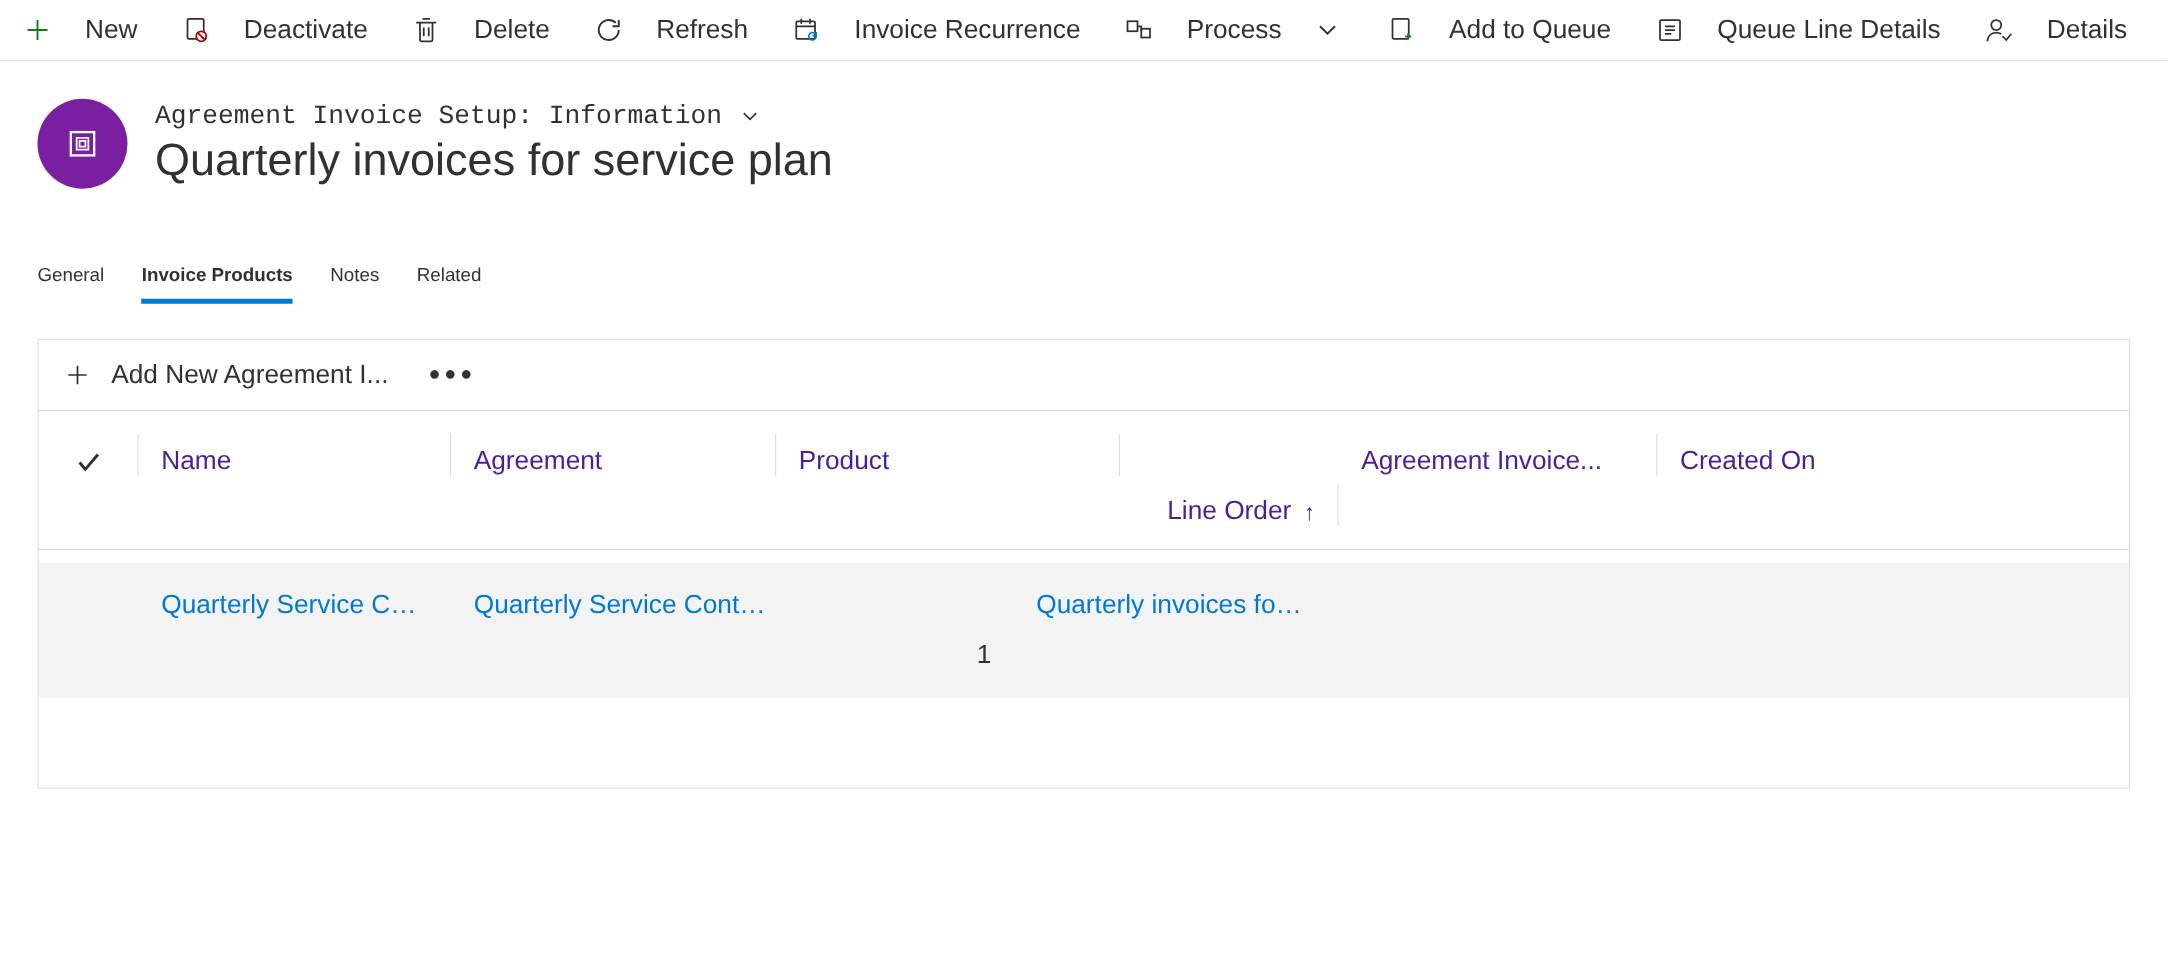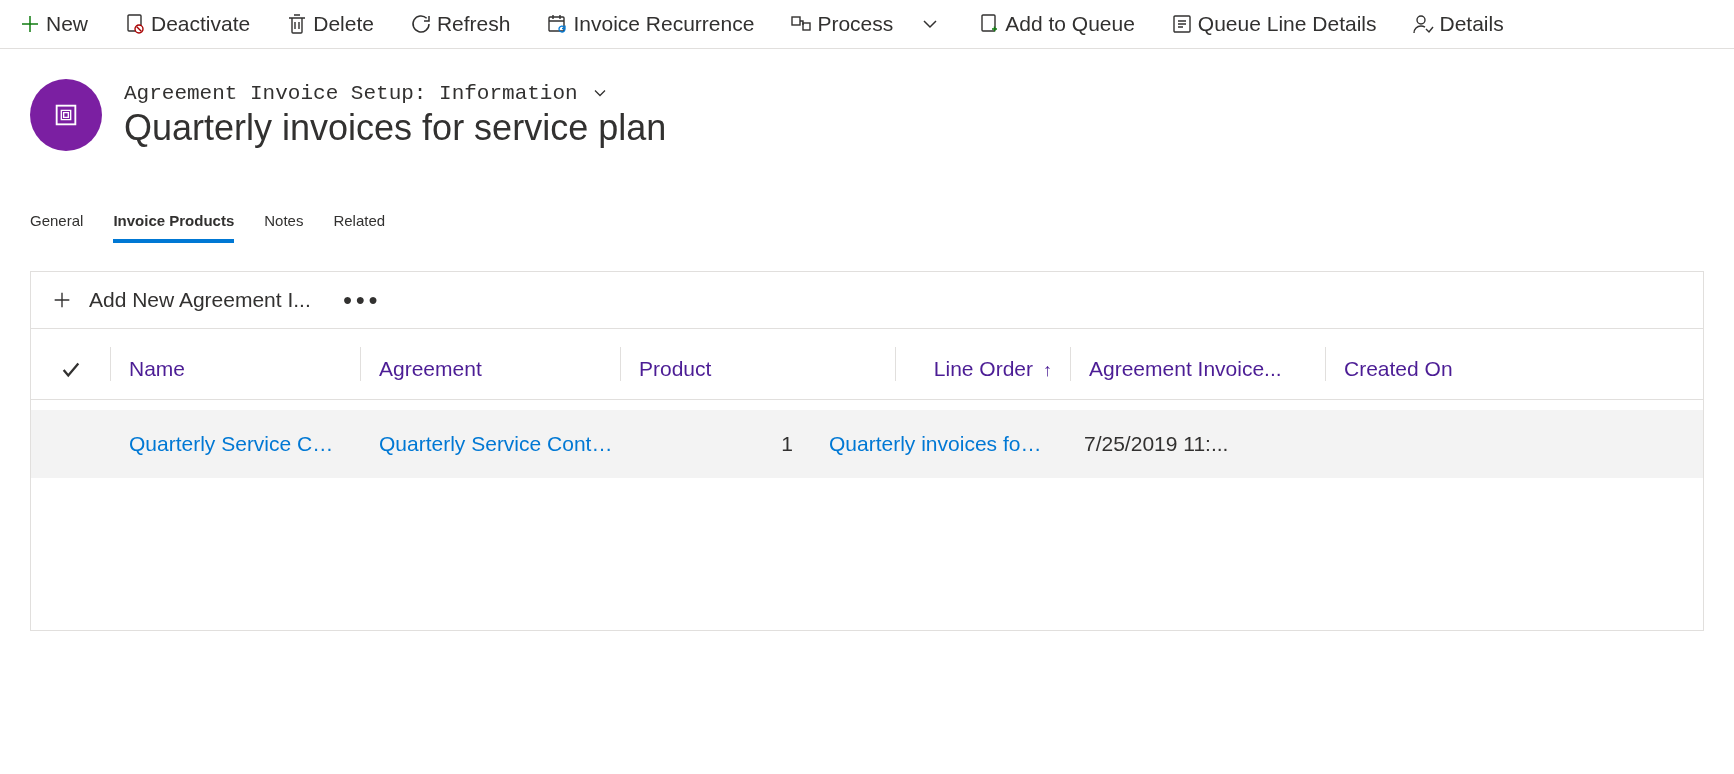--- a/index.html
+++ b/index.html
@@ -15,21 +15,21 @@
     }
     .toolbar {
       display: flex;
       align-items: center;
       padding: 12px 18px;
       gap: 35px;
       border-bottom: 1px solid #e1dfdd;
     }
     .toolbar-item {
       display: flex;
-      gap: 4px;
+      gap: 26px;
       cursor: pointer;
       color: #323130;
       font-size: 21px;
     }
     .toolbar-item svg {
       width: 24px;
       height: 24px;
       flex-shrink: 0;
     }
     .chevron-down {
@@ -132,21 +132,21 @@
       border-right: 1px solid #e1dfdd;
       height: 34px;
     }
     .grid-header-cell:last-child {
       border-right: none;
     }
     .col-check { width: 80px; justify-content: center; padding: 0; }
     .col-name { width: 250px; }
     .col-agreement { width: 260px; }
     .col-product { width: 275px; }
-    .col-lineorder { width: 175px; justify-content: flex-end; }
+    .col-lineorder { width: 175px; justify-content: flex-end; margin-top: 40px; }
     .col-invoice { width: 255px; }
     .col-created { flex: 1; min-width: 175px; }
     .grid-row {
       display: flex;
       background: #f3f3f3;
       padding: 22px 0;
       margin-top: 10px;
     }
     .grid-cell {
       padding: 0 18px;
@@ -304,15 +304,14 @@
     <div class="grid-header-cell col-created">
         <span>Created On</span>
       </div>
   </div>
   <div class="grid-row">
     <div class="grid-cell col-check"></div>
     <div class="grid-cell col-name link">Quarterly Service Contract.</div>
     <div class="grid-cell col-product link">Quarterly Service Contract.</div>
     <div class="grid-cell col-lineorder">1</div>
     <div class="grid-cell col-invoice link">Quarterly invoices for servi</div>
-    <div class="grid-cell col-created">7/25/2019 11:...</div>
   </div>
 </div>
 
 </body></html>

